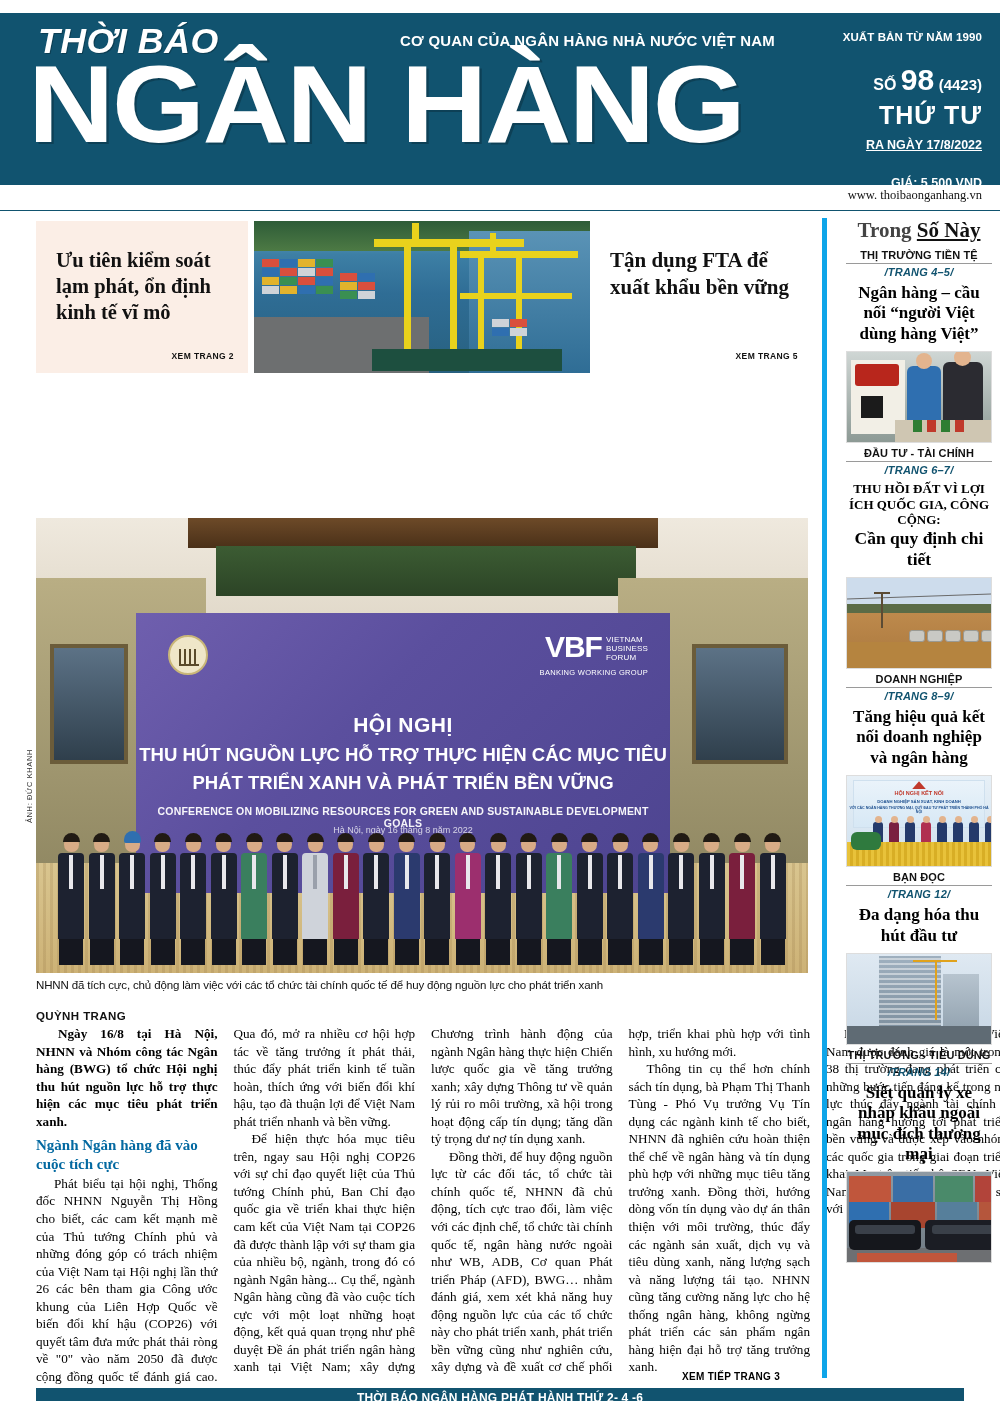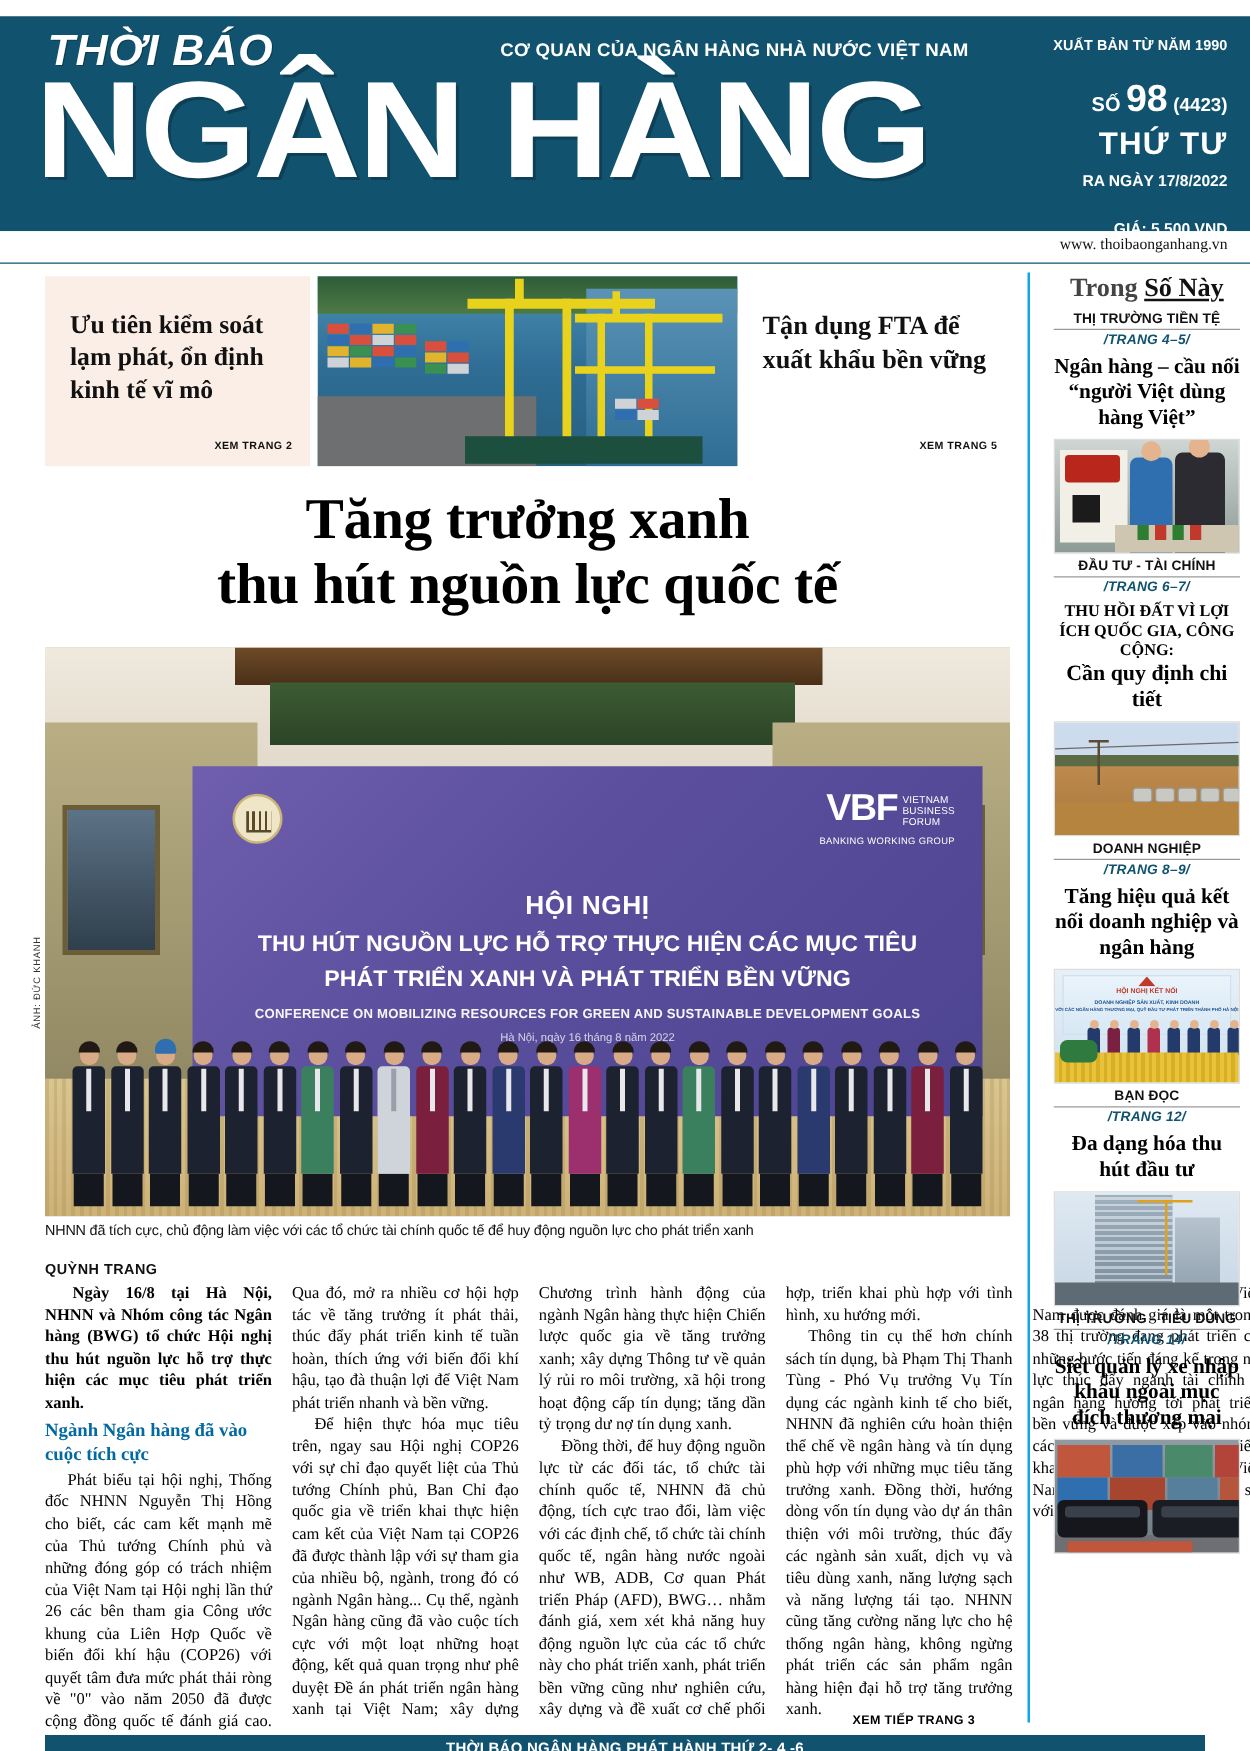--- a/index.html
+++ b/index.html
@@ -48,39 +48,39 @@
   .mh-right {
     position: absolute; right: 18px; top: 18px; width: 200px;
     text-align: right;
     font-family: "Liberation Sans", sans-serif;
   }
   .mh-since { font-size: 11.5px; font-weight: 700; letter-spacing: .1px; }
   .mh-issue { margin-top: 20px; font-size: 16px; font-weight: 700; }
   .mh-issue b { font-size: 30px; }
   .mh-issue span.par { font-size: 15px; }
   .mh-day { margin-top: 4px; font-size: 25px; font-weight: 700; letter-spacing: 1px; }
-  .mh-date { margin-top: 8px; font-size: 12.5px; font-weight: 600; }
+  .mh-date { margin-top: 8px; font-size: 12.5px; font-weight: 600; text-decoration: underline; }
   .mh-price { margin-top: 24px; font-size: 12.5px; font-weight: 700; }
 
   .urlbar {
     position: absolute; left: 0; top: 172px; width: 1000px; height: 26px;
     border-bottom: 1.5px solid #11536f;
     background: #fff;
   }
   .urlbar .u {
     position: absolute; right: 18px; top: 3px;
     font-size: 12.5px; color: #111;
     font-family: "Liberation Serif", serif;
   }
 
   
   .left-col { position: absolute; left: 0; top: 200px; width: 818px; height: 1170px; }
   .right-rail {
     position: absolute; left: 822px; top: 205px; width: 170px; height: 1160px;
-    border-left: 2px solid #0ea5e9; padding-left: 19px;
+    border-left: 5px solid #0ea5e9; padding-left: 19px;
   }
 
   
   .teasers { position: absolute; left: 36px; top: 8px; width: 772px; height: 152px; display: flex; }
   .teaser-a {
     width: 212px; height: 152px; background: #fbeee6;
     position: relative; padding: 26px 16px 0 20px;
   }
   .teaser-b { width: 336px; height: 152px; position: relative; overflow: hidden; margin: 0 6px; }
   .teaser-c { width: 212px; height: 152px; position: relative; padding: 26px 10px 0 14px; background:#fff; }
@@ -128,21 +128,21 @@
   .lp-wallL { position:absolute; left:0; top:60px; width:170px; height:320px; background: linear-gradient(#b9ae84,#8d8560); }
   .lp-wallR { position:absolute; right:0; top:60px; width:190px; height:320px; background: linear-gradient(#b9ae84,#8d8560); }
   .lp-winL { position:absolute; left:14px; top:126px; width:78px; height:120px; background: linear-gradient(#5c7286,#2f3f4c); border:4px solid #6b5c3a; }
   .lp-winR { position:absolute; right:20px; top:126px; width:96px; height:120px; background: linear-gradient(#5c7286,#2f3f4c); border:4px solid #6b5c3a; }
   .lp-floor { position:absolute; left:0; bottom:0; width:100%; height:110px; background: linear-gradient(#d9c58f,#cdb276); }
   .lp-floor:after{
     content:""; position:absolute; inset:0;
     background: repeating-linear-gradient(90deg, rgba(150,120,70,.22) 0 3px, transparent 3px 7px);
   }
   .banner {
-    position: absolute; left: 118px; top: 95px; width: 632px; height: 280px;
+    position: absolute; left: 100px; top: 95px; width: 534px; height: 280px;
     background: linear-gradient(135deg, #6f5fae 0%, #5b4f9e 40%, #4d4490 100%);
     color: #fff; text-align: center;
   }
   .banner-seal {
     position:absolute; left: 32px; top: 22px; width: 40px; height: 40px; border-radius: 50%;
     background: #efe6c8; border: 2px solid #c9b678;
   }
   .banner-seal:after{
     content:""; position:absolute; left:9px; top:12px; width:20px; height:15px;
     background: repeating-linear-gradient(90deg,#5a4a2a 0 2px, transparent 2px 5px);
@@ -374,24 +374,20 @@
           <div class="cont" style="left:256px; top:107px; background:#cfd3d8;"></div>
         </div>
       </div>
 
       <div class="teaser-c">
         <div class="teaser-title">Tận dụng FTA để xuất khẩu bền vững</div>
         <div class="teaser-link">XEM TRANG 5</div>
       </div>
     </div>
 
-    <h1 class="lead-head">
-      <span>Tăng trưởng xanh</span>
-      <span class="l2">thu hút nguồn lực quốc tế</span>
-    </h1>
 
     <figure class="lead-photo">
       <div class="lp-ceiling"></div>
       <div class="lp-beam"></div>
       <div class="lp-beam2"></div>
       <div class="lp-wallL"></div>
       <div class="lp-wallR"></div>
       <div class="lp-winL"></div>
       <div class="lp-winR"></div>
       <div class="lp-floor"></div>

